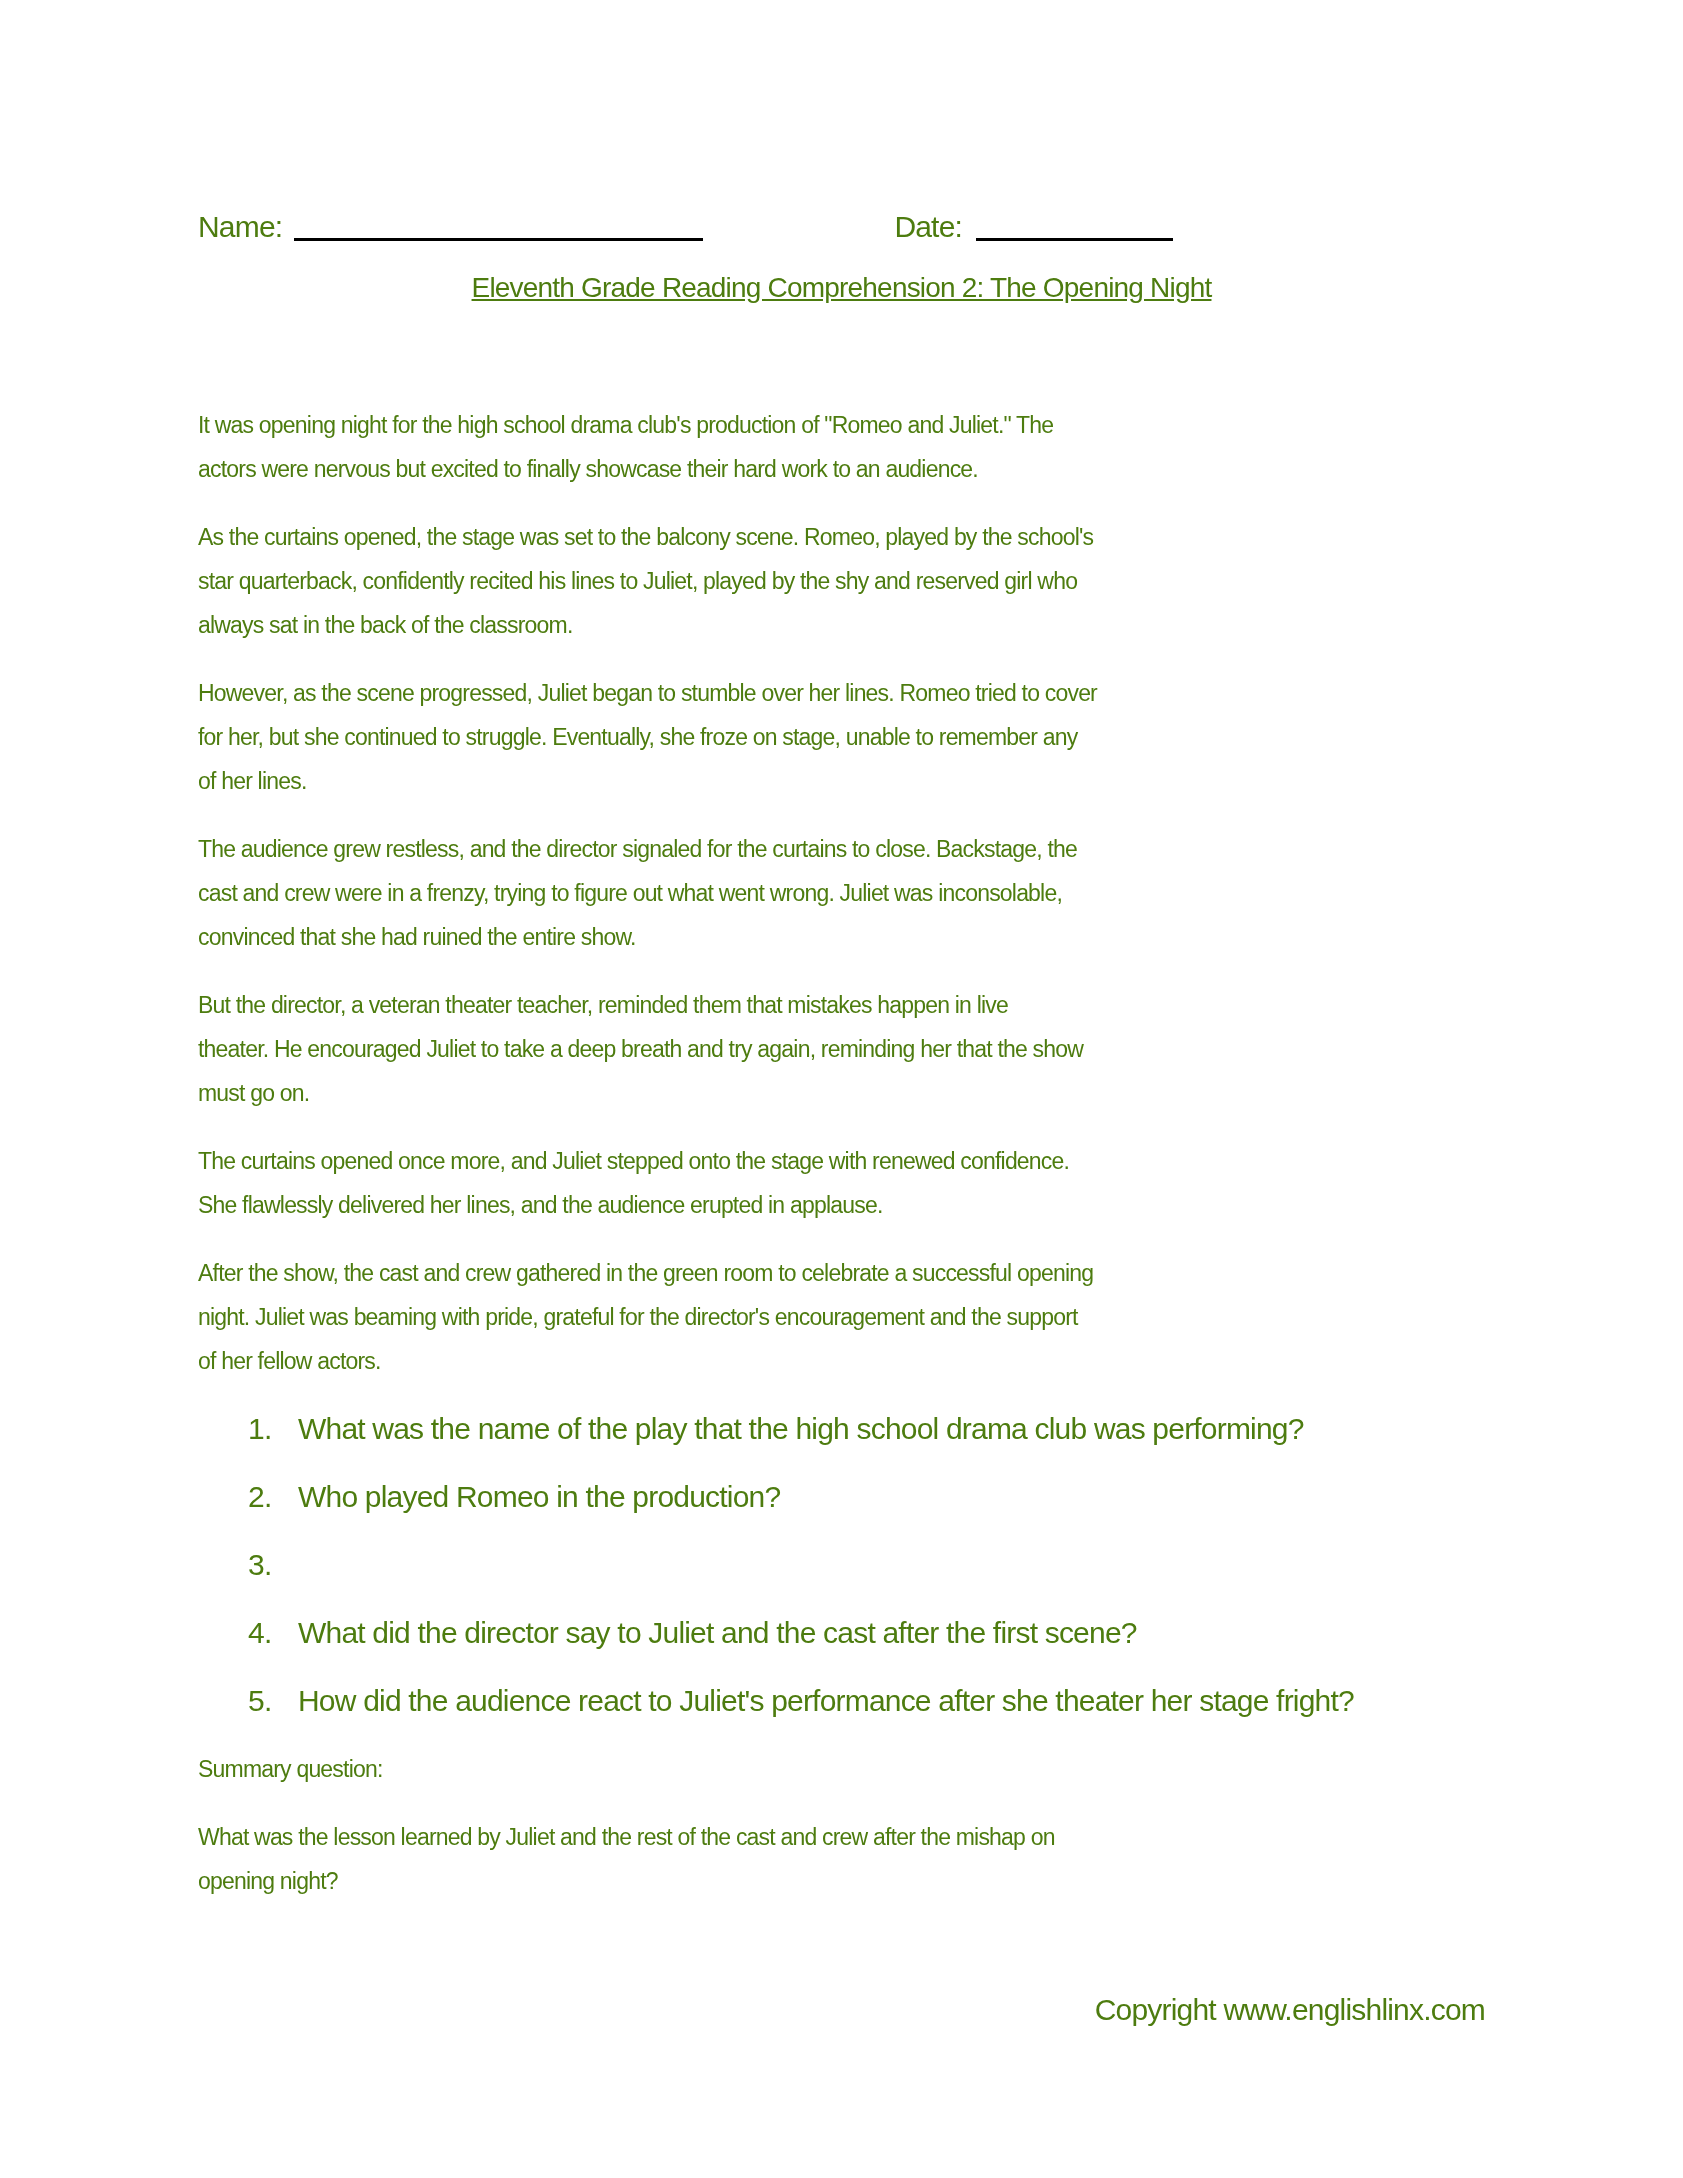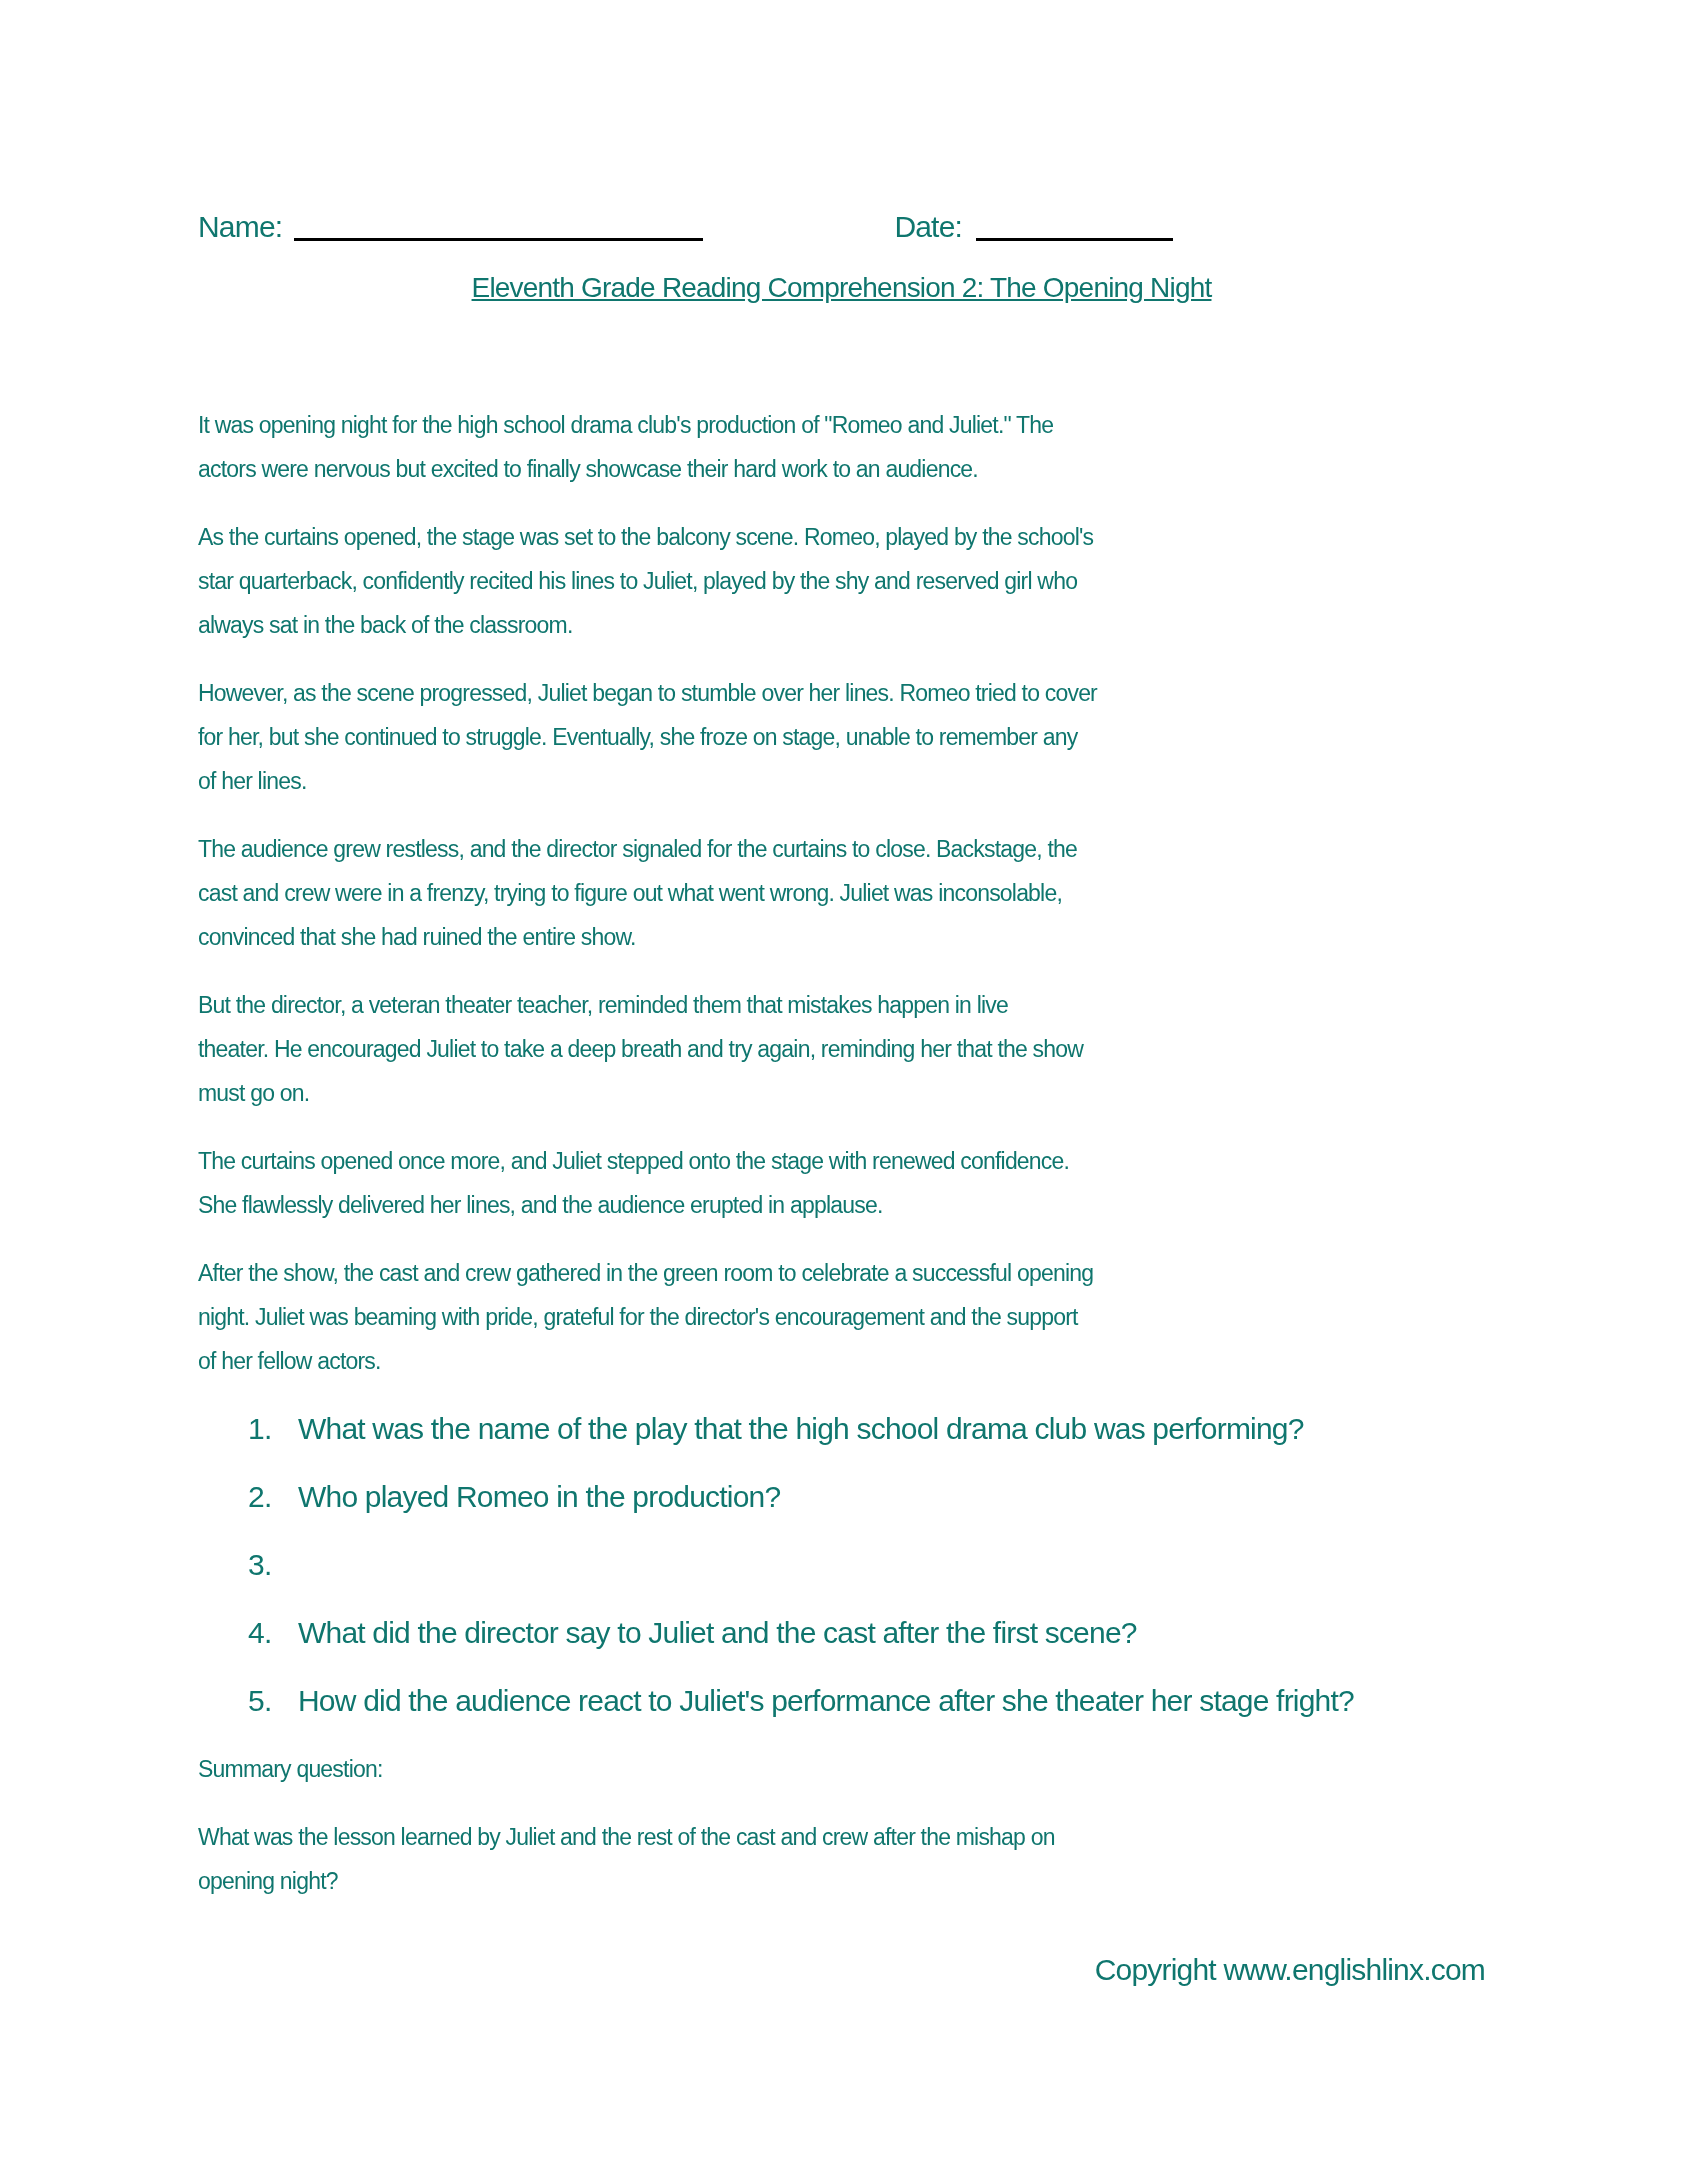--- a/index.html
+++ b/index.html
@@ -2,21 +2,21 @@
 <html><head>
 <meta charset="utf-8">
 <style>
   * { box-sizing: border-box; margin: 0; padding: 0; }
   html, body { background: #ffffff; }
   .page {
     position: relative;
     width: 1683px;
     height: 2178px;
     background: #ffffff;
-    color: #0f766e;
+    color: #4d7c0f;
     font-family: "Liberation Sans", sans-serif;
     overflow: hidden;
   }
   .content { padding: 205px 198px 0 198px; }
 
   .header-row {
     height: 44px;
     line-height: 44px;
     font-size: 30px;
     letter-spacing: -0.8px;
@@ -56,21 +56,21 @@
     padding-left: 50px;
     font-size: 30px;
     line-height: 44px;
     letter-spacing: -0.8px;
   }
   .q-num { flex: 0 0 50px; width: 50px; }
   .q-text { white-space: pre; }
 
   .footer {
     position: absolute;
-    top: 1948px;
+    top: 1988px;
     right: 198px;
     font-size: 30px;
     line-height: 44px;
     letter-spacing: -0.8px;
     text-align: right;
   }
 </style>
 </head>
 <body>
 

